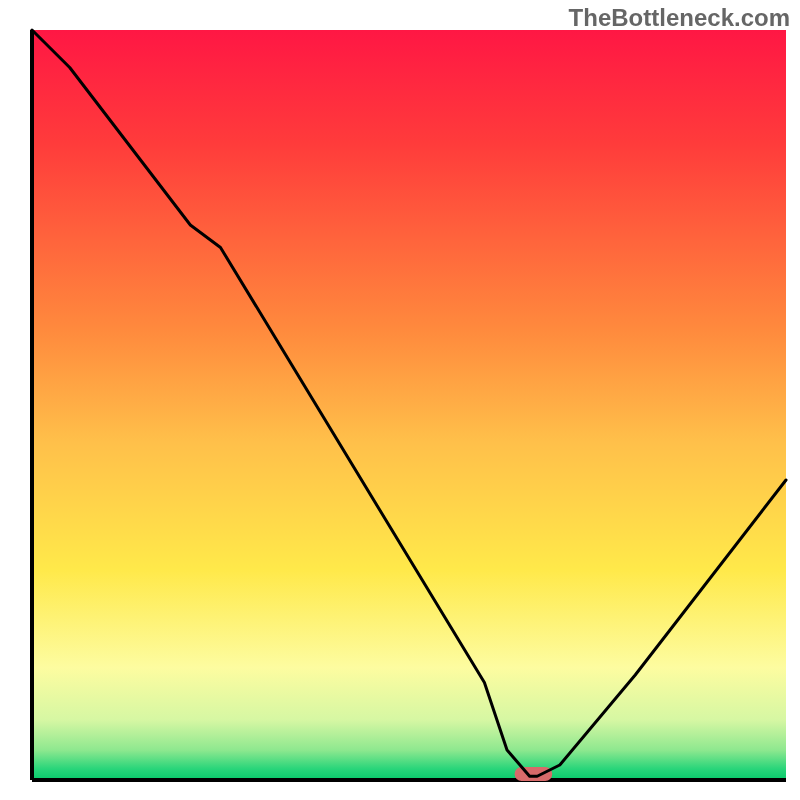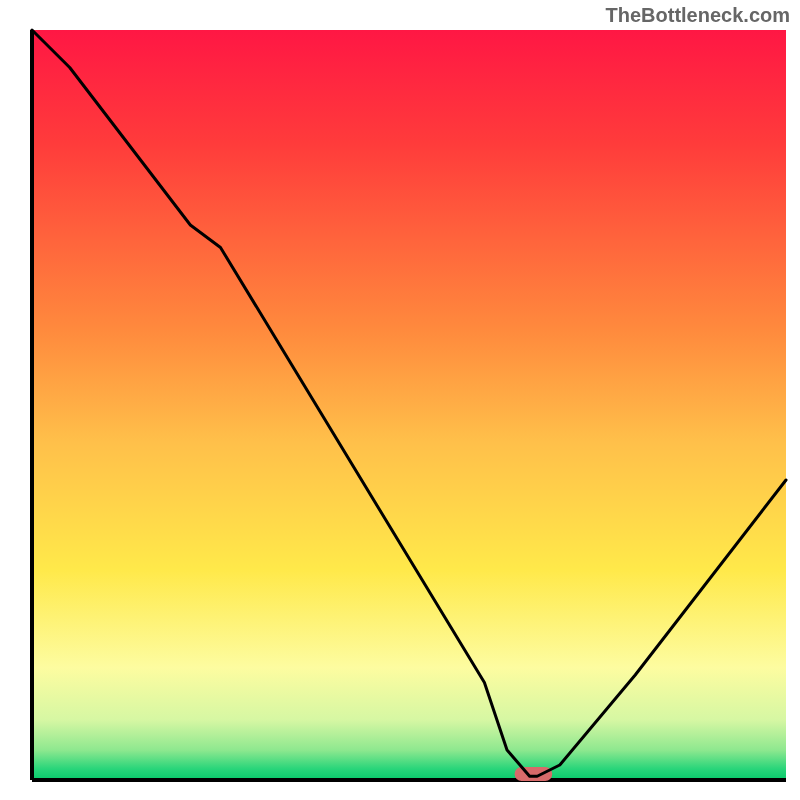--- a/index.html
+++ b/index.html
@@ -16,21 +16,21 @@
     width: 800px;
     height: 800px;
   }
   svg {
     display: block;
   }
   .watermark {
     position: absolute;
     top: 4px;
     right: 10px;
-    font-size: 20px;
+    font-size: 24px;
     font-weight: bold;
     color: #666;
     font-family: Arial, sans-serif;
   }
 </style>
 </head>
 <body>
 
 <div class="chart-container">
   <div class="watermark">TheBottleneck.com</div>

